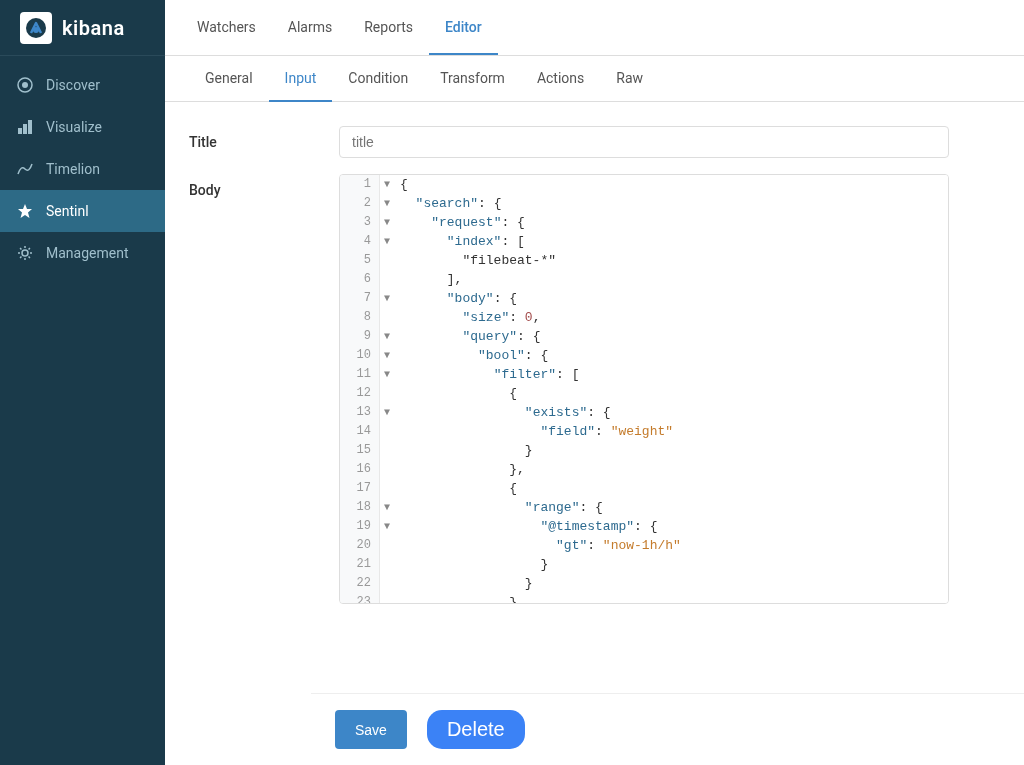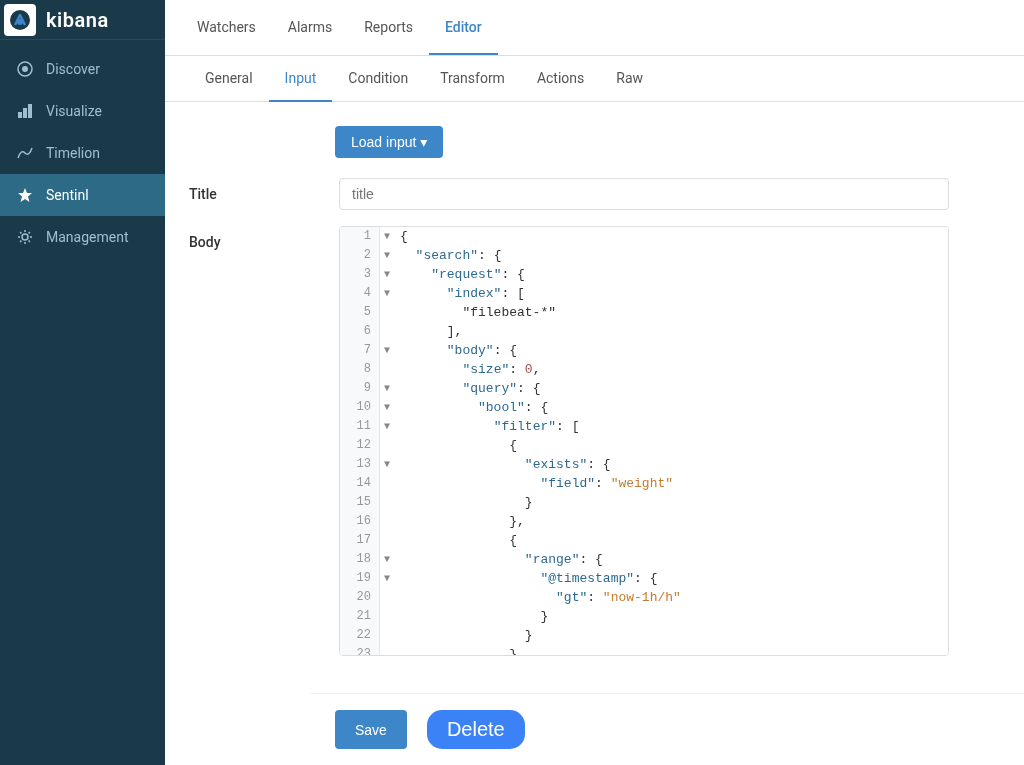--- a/index.html
+++ b/index.html
@@ -10,24 +10,24 @@
       width: 165px;
       background: #1a3a4a;
       display: flex;
       flex-direction: column;
       flex-shrink: 0;
       height: 100%;
     }
     .sidebar-logo {
       display: flex;
       align-items: center;
-      padding: 14px 4px;
+      padding: 14px 20px;
       background: #1a3a4a;
       border-bottom: 1px solid #2a4a5a;
-      height: 40px;
+      height: 56px;
     }
     .sidebar-logo-icon {
       width: 32px;
       height: 32px;
       background: #fff;
       border-radius: 4px;
       display: flex; align-items: center; justify-content: center;
       margin-right: 10px;
       flex-shrink: 0;
     }
@@ -322,25 +322,20 @@
       <div class="sub-tab">General</div>
       <div class="sub-tab active">Input</div>
       <div class="sub-tab">Condition</div>
       <div class="sub-tab">Transform</div>
       <div class="sub-tab">Actions</div>
       <div class="sub-tab">Raw</div>
     </div>
 
     <div class="form-area">
 
-      <div style="margin-left: 146px; margin-bottom: 20px;">
-        <button class="load-input-btn">
-          <span>Load input ▾</span>
-        </button>
-      </div>
 
       <div class="form-row">
         <label class="form-label">Title</label>
         <input class="form-input" type="text" placeholder="title" style="">
       </div>
 
       <div class="form-row" style="align-items:flex-start;">
         <label class="form-label">Body</label>
         <div class="code-editor" id="code-editor-container">
 

